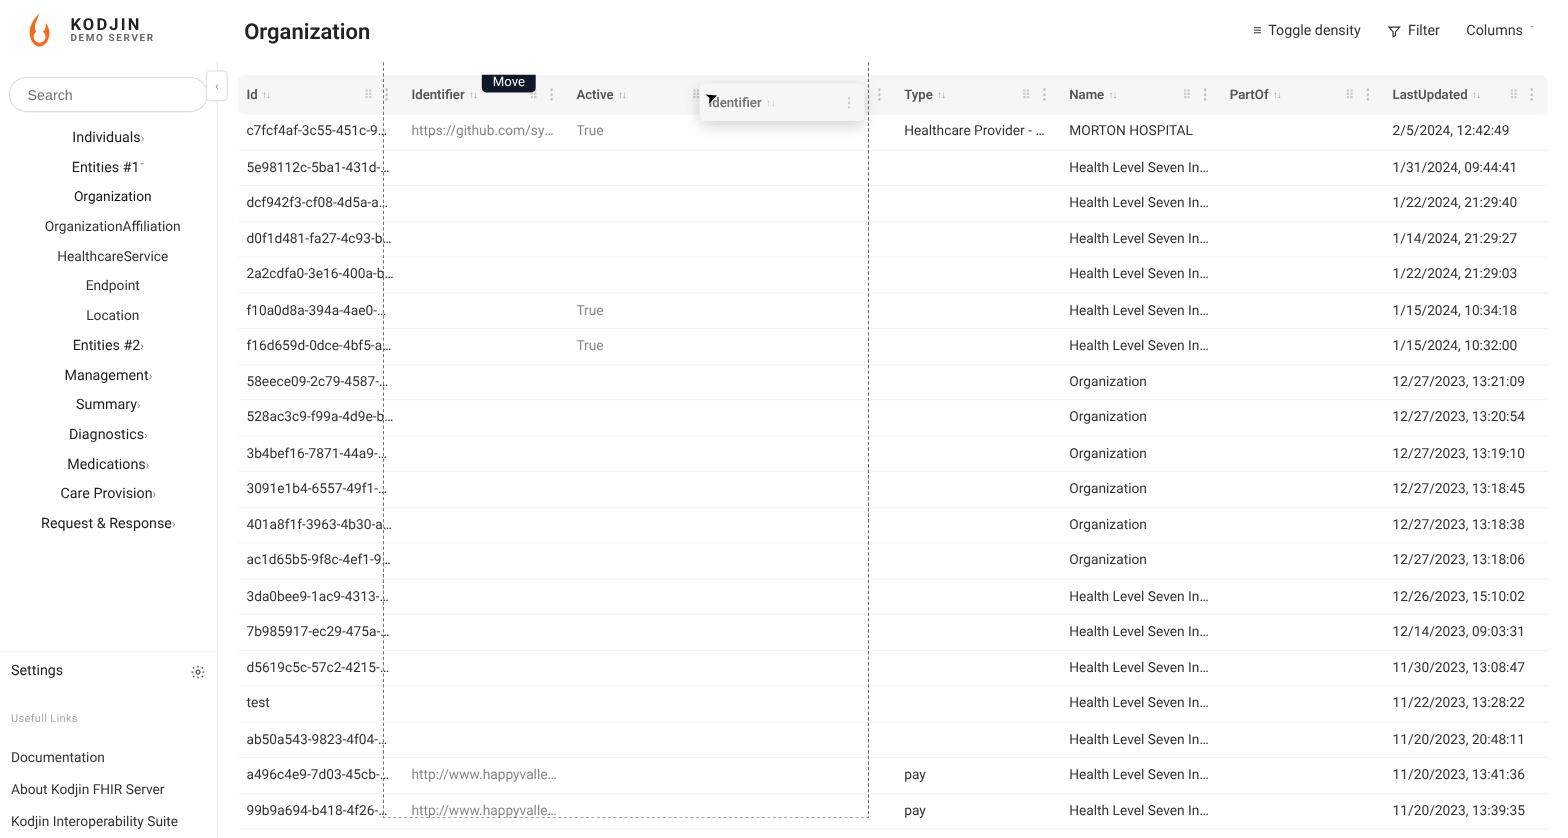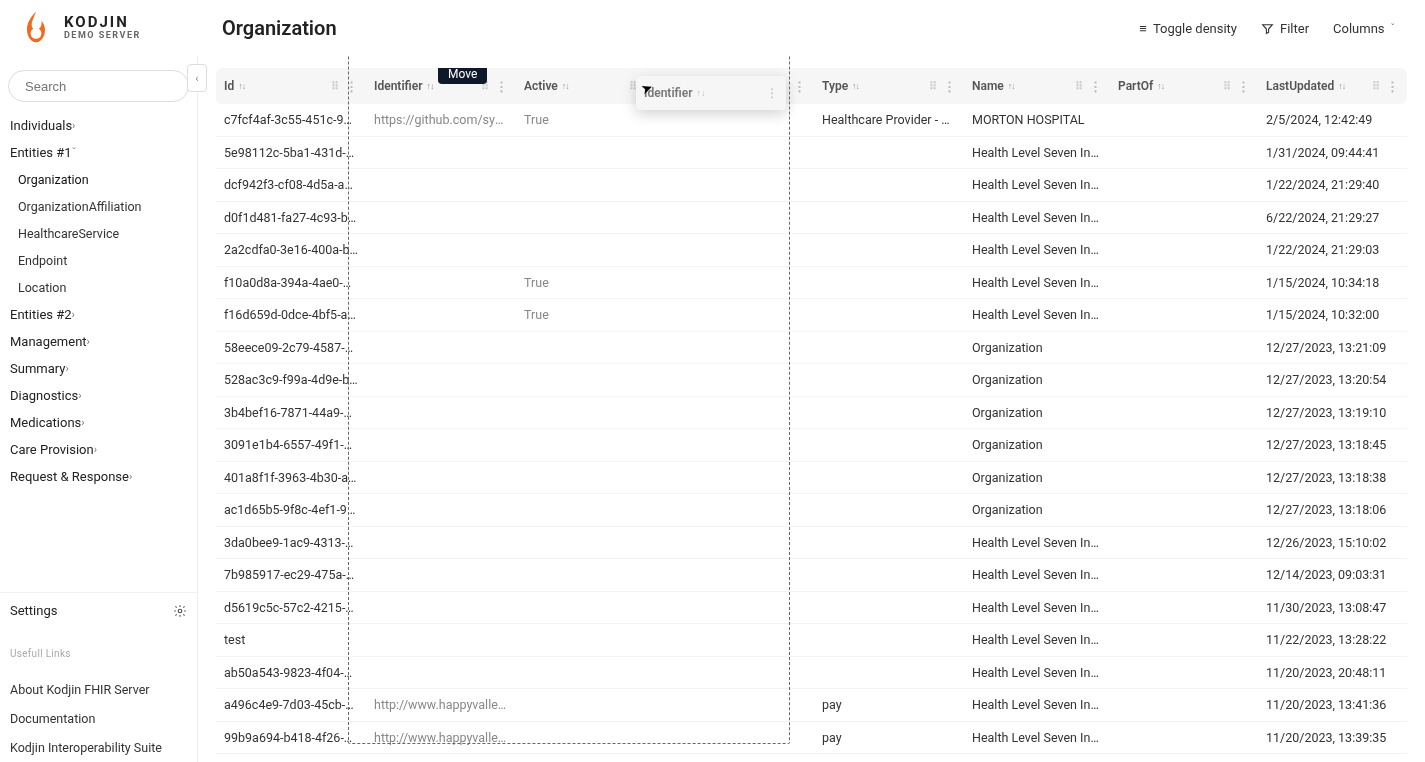--- a/index.html
+++ b/index.html
@@ -85,21 +85,21 @@
       outline: none;
       flex: 1;
       font-size: 13px;
       color: #333;
       background: transparent;
     }
     .nav { overflow-y: auto; }
     .nav-item {
       display: flex;
       align-items: center;
-      justify-content: flex-start;
+      justify-content: center;
       padding: 6px 10px;
       font-size: 13px;
       color: #222;
       cursor: pointer;
     }
     .nav-item.sub { padding-left: 18px; font-size: 12.5px; color: #333; }
     .nav-item.sub.active { color: #111; }
     .nav-chev { color: #777; font-size: 11px; }
     .side-bottom {
       margin-top: auto;
@@ -331,22 +331,22 @@
     <div class="side-bottom">
       <div class="settings-row">
         <span>Settings</span>
         <svg class="gear" viewBox="0 0 24 24" fill="none" stroke="#555" stroke-width="2">
             <circle cx="12" cy="12" r="3"></circle>
             <path d="M12 2v3M12 19v3M4.2 4.2l2.1 2.1M17.7 17.7l2.1 2.1M2 12h3M19 12h3M4.2 19.8l2.1-2.1M17.7 6.3l2.1-2.1"></path>
           </svg>
       </div>
       <div class="useful-label">Usefull Links</div>
       <div id="useful-links">
+          <div class="side-link">Documentation</div>
           <div class="side-link">About Kodjin FHIR Server</div>
-          <div class="side-link">Documentation</div>
           <div class="side-link">Kodjin Interoperability Suite</div>
         </div>
     </div>
   </div>
 
   <div class="content">
     <div class="table-wrap">
       <div class="thead" style="position:relative;">
         <div class="th c-id">
           <span>Id</span>
@@ -437,21 +437,21 @@
             <div class="td c-lu">1/22/2024, 21:29:40</div>
           </div>
           <div class="tr">
             <div class="td c-id">d0f1d481-fa27-4c93-b07b</div>
             <div class="td c-ident"></div>
             <div class="td c-active"></div>
             <div class="td c-impl"></div>
             <div class="td c-type"></div>
             <div class="td c-name">Health Level Seven Intern</div>
             <div class="td c-partof"></div>
-            <div class="td c-lu">6/22/2024, 21:29:27</div>
+            <div class="td c-lu">1/14/2024, 21:29:27</div>
           </div>
           <div class="tr">
             <div class="td c-id">2a2cdfa0-3e16-400a-b15b</div>
             <div class="td c-ident"></div>
             <div class="td c-active"></div>
             <div class="td c-impl"></div>
             <div class="td c-type"></div>
             <div class="td c-name">Health Level Seven Intern</div>
             <div class="td c-partof"></div>
             <div class="td c-lu">1/22/2024, 21:29:03</div>

